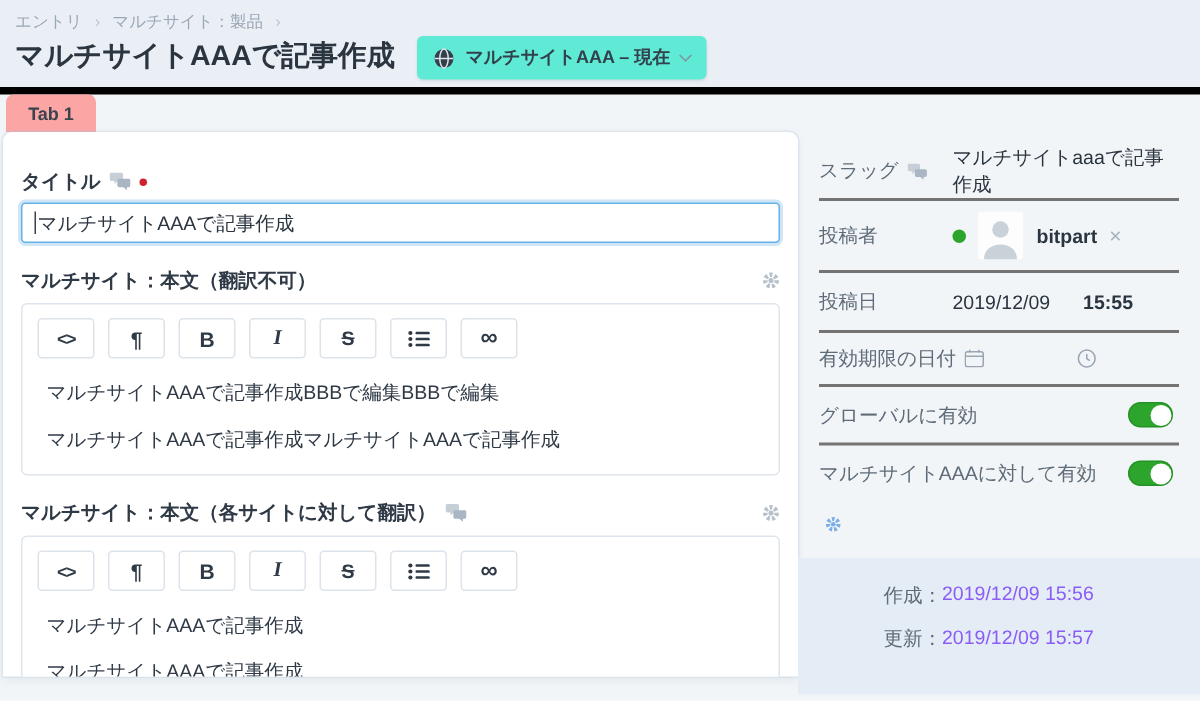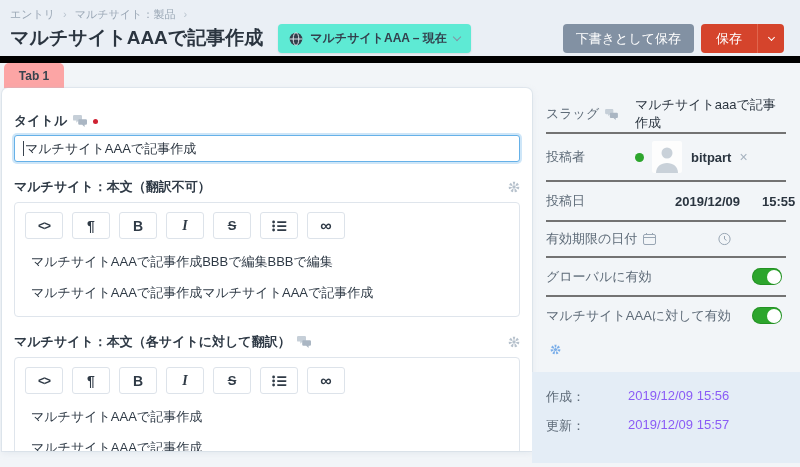--- a/index.html
+++ b/index.html
@@ -10,21 +10,21 @@
     color: #2b3540;
     background: var(--page-bg, #f2f5f8);
   }
   button { font-family: inherit; cursor: pointer; }
   .app { position: relative; width: 800px; height: 467px; }
 
   
   .header {
     position: absolute; left: 0; top: 0; right: 0; height: 63px;
     background: var(--header-bg, #eaeff5);
-    border-bottom: 7px solid #000000;
+    border-bottom: 5px solid #000000;
     padding: 7px 16px 0 10px;
   }
   .crumbs { font-size: 11px; color: #9aa7b5; }
   .crumbs .crumb { color: #9aa7b5; }
   .crumbs .sep { margin: 0 5px; color: #b9c4cf; }
   .header-row { display: flex; align-items: center; margin-top: 2px; }
   .page-title { font-size: 19px; font-weight: bold; color: #2b3540; line-height: 1.2; }
   .site-switcher {
     margin-left: 15px; height: 29px; display: inline-flex; align-items: center; gap: 7px;
     background: #5eead4; border: none; border-radius: 4px; padding: 0 11px;
@@ -99,36 +99,36 @@
   .dvalue { flex: 1; display: flex; align-items: center; color: #2b3540; }
   .row-slug { min-height: 35px; }
   .row-author { min-height: 48px; }
   .row-date { min-height: 40px; justify-content: space-between; }
   .row-expiry { min-height: 36px; position: relative; }
   .row-toggle { min-height: 39px; }
   .slug-value { font-size: 13px; }
   .status-dot { width: 9px; height: 9px; border-radius: 50%; background: var(--status-green, #2da52d); margin-right: 8px; }
   .author-name { font-weight: bold; margin-left: 9px; }
   .remove-x { color: #a6b2bf; margin-left: 8px; font-size: 14px; cursor: pointer; }
-  .date-text { font-weight: bold; margin-left: 40px; }
+  .date-text { font-weight: normal; }
   .time-text { font-weight: bold; margin-left: 22px; }
   .clock-wrap { position: absolute; left: 172px; top: 50%; transform: translateY(-50%); display: flex; }
   .toggle {
     margin-left: auto; margin-right: 4px; width: 30px; height: 17px; border-radius: 9px;
     background: var(--toggle-green, #2da52d);
     box-shadow: inset 0 0 0 1px rgba(20,110,20,.35);
     position: relative; border: none; flex: none;
   }
   .toggle::after {
     content: ""; position: absolute; right: 1.5px; top: 1.5px;
     width: 14px; height: 14px; border-radius: 50%; background: #fff;
   }
   .gear-row { padding: 9px 0 10px 4px; }
   .meta-pane { margin: 4px -14px 0; background: var(--meta-bg, #e4edf6); padding: 16px 14px 28px; }
-  .mrow { display: flex; }
+  .mrow { display: flex; text-align: right; }
   .mrow + .mrow { margin-top: 11px; }
   .mlabel { color: #5e6b78; width: 82px; flex: none; }
   .mvalue { font-weight: normal; color: #8b5cf6; }
 
   .icon { display: inline-flex; align-items: center; }
 </style>
 </head>
 <body>
 
 <div class="app">
@@ -146,29 +146,20 @@
         <span class="icon">
           <svg width="14" height="14" viewBox="0 0 14 14">
             <circle cx="7" cy="7" r="6.3" fill="#333f4b"></circle>
             <ellipse cx="7" cy="7" rx="2.8" ry="6.3" fill="none" stroke="#dfe5ea" stroke-width="1"></ellipse>
             <line x1="0.8" y1="7" x2="13.2" y2="7" stroke="#dfe5ea" stroke-width="1"></line>
           </svg>
         </span>
         <span>マルチサイトAAA – 現在</span>
         <span class="chev"></span>
       </button>
-      <div class="header-actions">
-        <button class="btn btn-gray">下書きとして保存</button>
-        <div class="btn-split">
-          <button class="btn btn-red">保存</button>
-          <button class="btn-red-caret">
-            <span class="chev white"></span>
-          </button>
-        </div>
-      </div>
     </div>
   </div>
 
   <div class="tab">Tab 1</div>
 
   <div class="content-pane">
 
     <div class="field first">
       <div class="field-heading">
         <span>タイトル</span>

